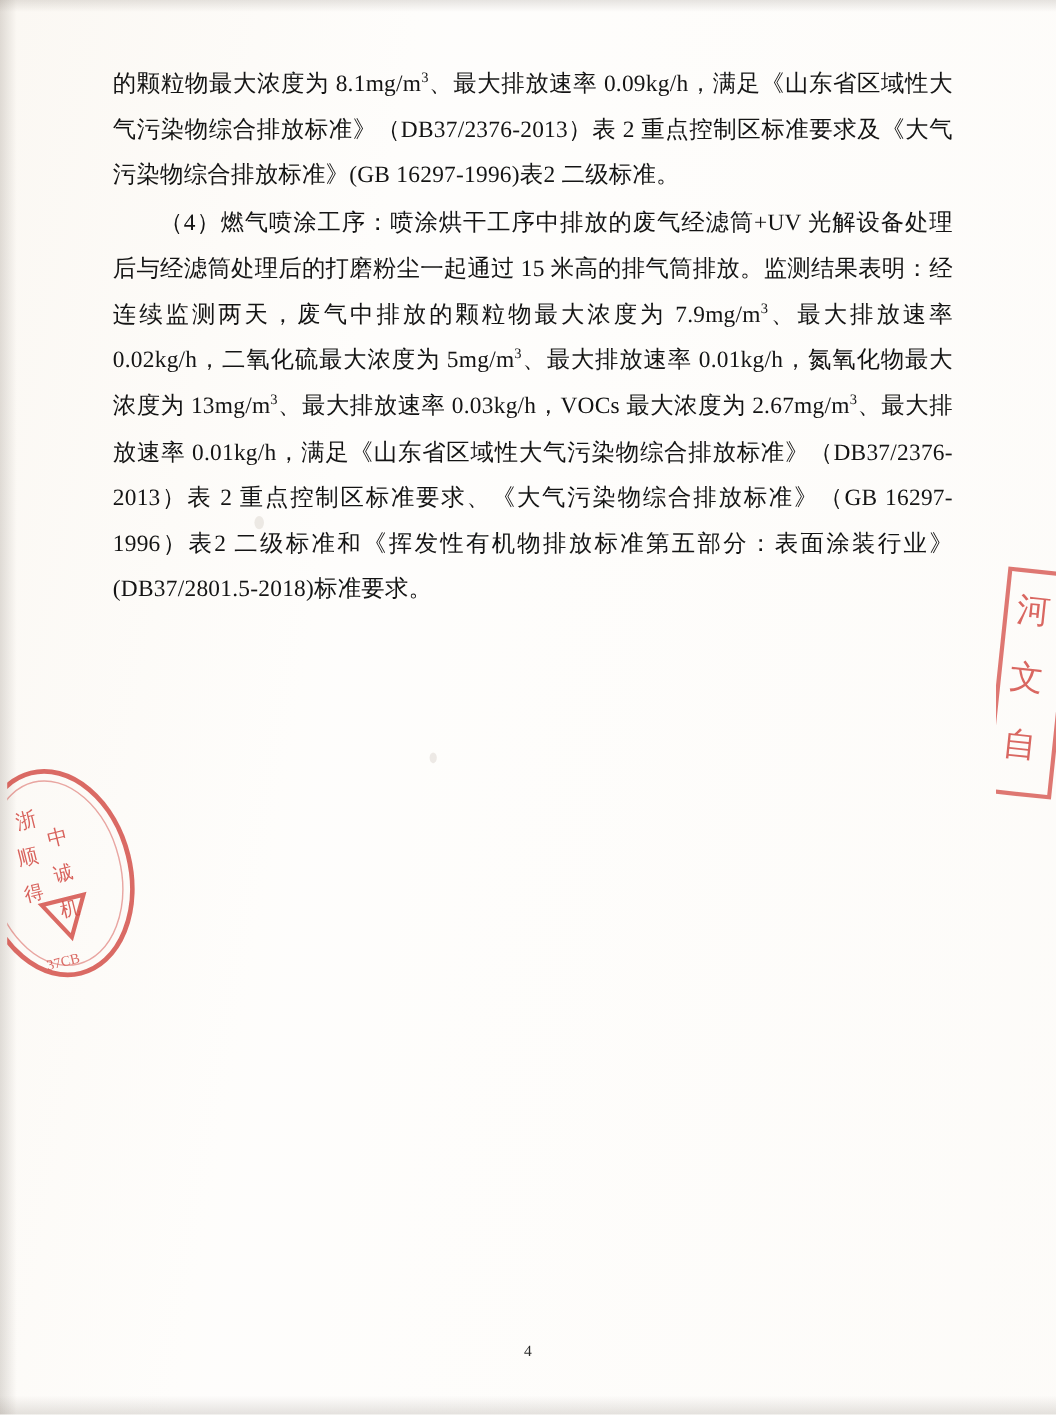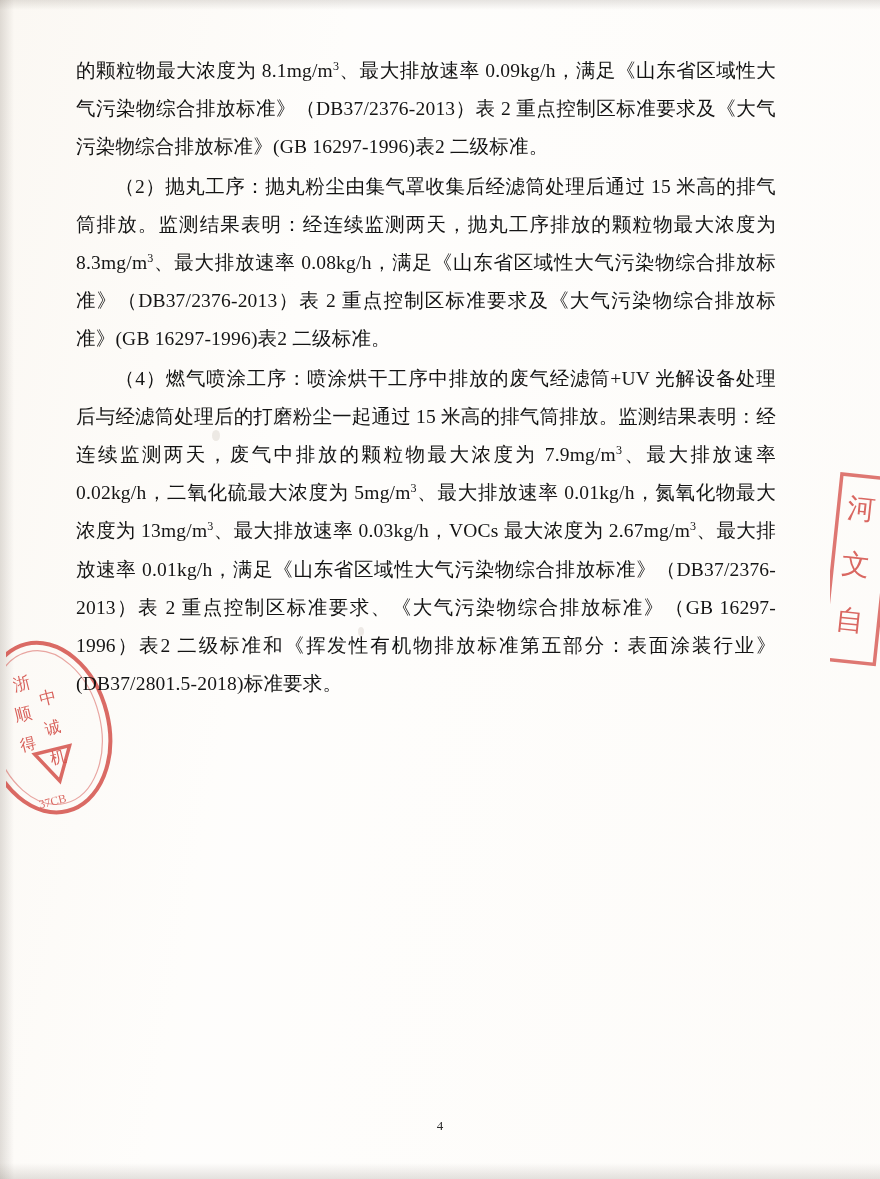--- a/index.html
+++ b/index.html
@@ -19,21 +19,21 @@
   
   .paper-tint {
     position: absolute;
     inset: 0;
     background:
       linear-gradient(100deg, rgba(250,246,240,0.75), rgba(255,255,255,0.2) 35%, rgba(252,250,247,0.6));
     pointer-events: none;
   }
   .content {
     position: absolute;
-    left: 76px;
+    left: 94px;
     top: 52px;
     width: 700px;
   }
   p.para {
     margin: 0 0 1px 0;
     font-size: 19.5px;
     line-height: 38.2px;
     text-align: justify;
     text-justify: inter-ideograph;
     letter-spacing: 0.2px;
@@ -136,18 +136,17 @@
         <rect x="2" y="6" width="52" height="186" fill="none" stroke="#cf3a33" stroke-width="3.5" opacity="0.8"></rect>
         <text x="11" y="48" fill="#cf3a33" font-size="28" font-family="Liberation Serif, serif" opacity="0.9">河</text>
         <text x="11" y="104" fill="#cf3a33" font-size="28" font-family="Liberation Serif, serif" opacity="0.9">文</text>
         <text x="11" y="160" fill="#cf3a33" font-size="28" font-family="Liberation Serif, serif" opacity="0.9">自</text>
       </g>
     </svg>
   </div>
 
   <div class="content">
     <p class="para" id="p0">的颗粒物最大浓度为 8.1mg/m<sup>3</sup>、最大排放速率 0.09kg/h，满足《山东省区域性大气污染物综合排放标准》（DB37/2376-2013）表 2 重点控制区标准要求及《大气污染物综合排放标准》(GB 16297-1996)表2 二级标准。</p>
-    <p class="para indent" id="p1">（2）抛丸工序：抛丸粉尘由集气罩收集后经滤筒处理后通过 15 米高的排气筒排放。监测结果表明：经连续监测两天，抛丸工序排放的颗粒物最大浓度为 8.3mg/m<sup>3</sup>、最大排放速率 0.08kg/h，满足《山东省区域性大气污染物综合排放标准》（DB37/2376-2013）表 2 重点控制区标准要求及《大气污染物综合排放标准》(GB 16297-1996)表2 二级标准。</p>
     <p class="para indent" id="p3">（4）燃气喷涂工序：喷涂烘干工序中排放的废气经滤筒+UV 光解设备处理后与经滤筒处理后的打磨粉尘一起通过 15 米高的排气筒排放。监测结果表明：经连续监测两天，废气中排放的颗粒物最大浓度为 7.9mg/m<sup>3</sup>、最大排放速率 0.02kg/h，二氧化硫最大浓度为 5mg/m<sup>3</sup>、最大排放速率 0.01kg/h，氮氧化物最大浓度为 13mg/m<sup>3</sup>、最大排放速率 0.03kg/h，VOCs 最大浓度为 2.67mg/m<sup>3</sup>、最大排放速率 0.01kg/h，满足《山东省区域性大气污染物综合排放标准》（DB37/2376-2013）表 2 重点控制区标准要求、《大气污染物综合排放标准》（GB 16297-1996）表2 二级标准和《挥发性有机物排放标准第五部分：表面涂装行业》(DB37/2801.5-2018)标准要求。</p>
   </div>
 
   <div class="page-number">4</div>
 </div>
 
 </body></html>

